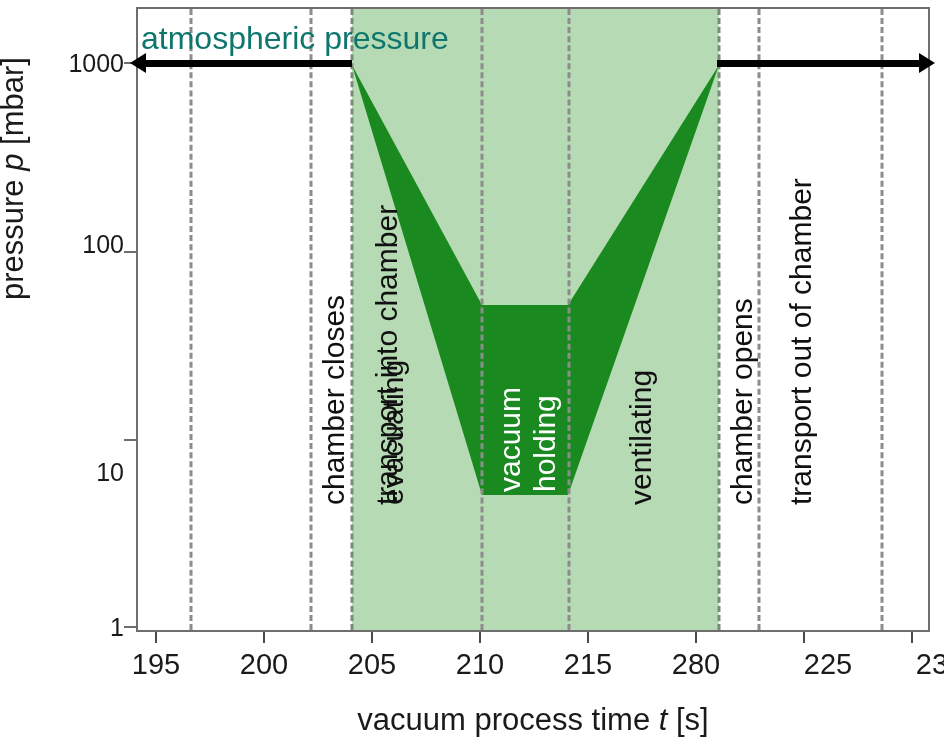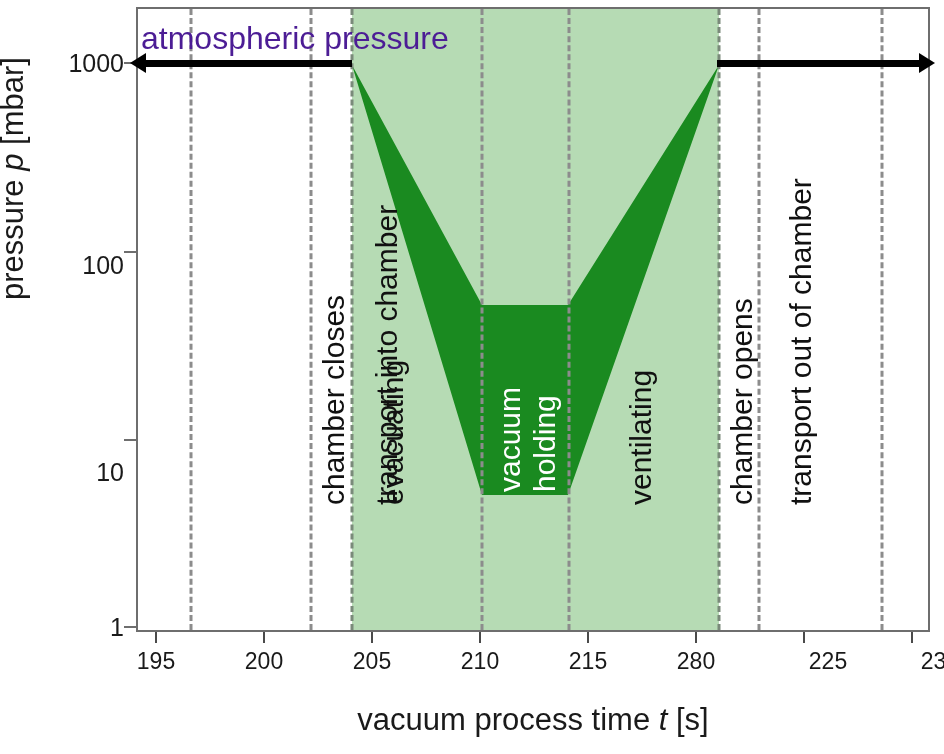--- a/index.html
+++ b/index.html
@@ -34,21 +34,21 @@
   .ytick-mark{
     position:absolute;left:124px;width:12px;height:2px;background:#6e6e6e;
     transform:translateY(-50%);
   }
 
   .xtick-mark{
     position:absolute;top:632px;width:2px;height:11px;background:#4a4a4a;
     transform:translateX(-50%);
   }
   .xtick-text{
-    position:absolute;top:648px;font-size:23px;color:#1a1a1a;
+    position:absolute;top:648px;font-size:29px;color:#1a1a1a;
     transform:translateX(-50%);white-space:nowrap;
   }
 
   .vline{
     position:absolute;top:0;bottom:0;width:0;
     border-left:3px dashed #8c8c8c;transform:translateX(-1.5px);
   }
   .vline.solidish{border-left-color:#7a8a7a;}
 
   .shade{position:absolute;top:0;bottom:0;}
@@ -56,42 +56,42 @@
   .atm-line{
     position:absolute;height:7px;background:#000000;
   }
   .atm-arrow{
     position:absolute;width:0;height:0;border-top:10px solid transparent;
     border-bottom:10px solid transparent;
   }
   .atm-arrow.left{border-right:16px solid #000;}
   .atm-arrow.right{border-left:16px solid #000;}
   .atm-text{
-    position:absolute;font-size:32px;color:#4c1d95;white-space:nowrap;
+    position:absolute;font-size:32px;color:#0f766e;white-space:nowrap;
   }
 
   .vlabel{
     position:absolute;font-size:30px;color:#111;white-space:nowrap;
     transform-origin:0 0;transform:rotate(-90deg);
   }
   svg.wedge{position:absolute;left:0;top:0;overflow:visible;}
 </style>
 </head>
 <body>
 
 <div id="root">
 
   <div class="ylabel">
     <span>pressure </span><i>p</i><span> [mbar]</span>
   </div>
 
   <div class="ytick-wrap">
     <div class="ytick-text" style="top:63px;">1000</div>
     <div class="ytick-mark" style="top:63px;"></div>
-    <div class="ytick-text" style="top:265px;">100</div>
+    <div class="ytick-text" style="top:244px;">100</div>
     <div class="ytick-mark" style="top:252px;"></div>
     <div class="ytick-text" style="top:440px;margin-top:32px;">10</div>
     <div class="ytick-mark" style="top:440px;"></div>
     <div class="ytick-text" style="top:627px;">1</div>
     <div class="ytick-mark" style="top:627px;"></div>
   </div>
 
   <div>
     <div class="xtick-mark" style="left:156px;"></div>
     <div class="xtick-text" style="left:156px;">195</div>

